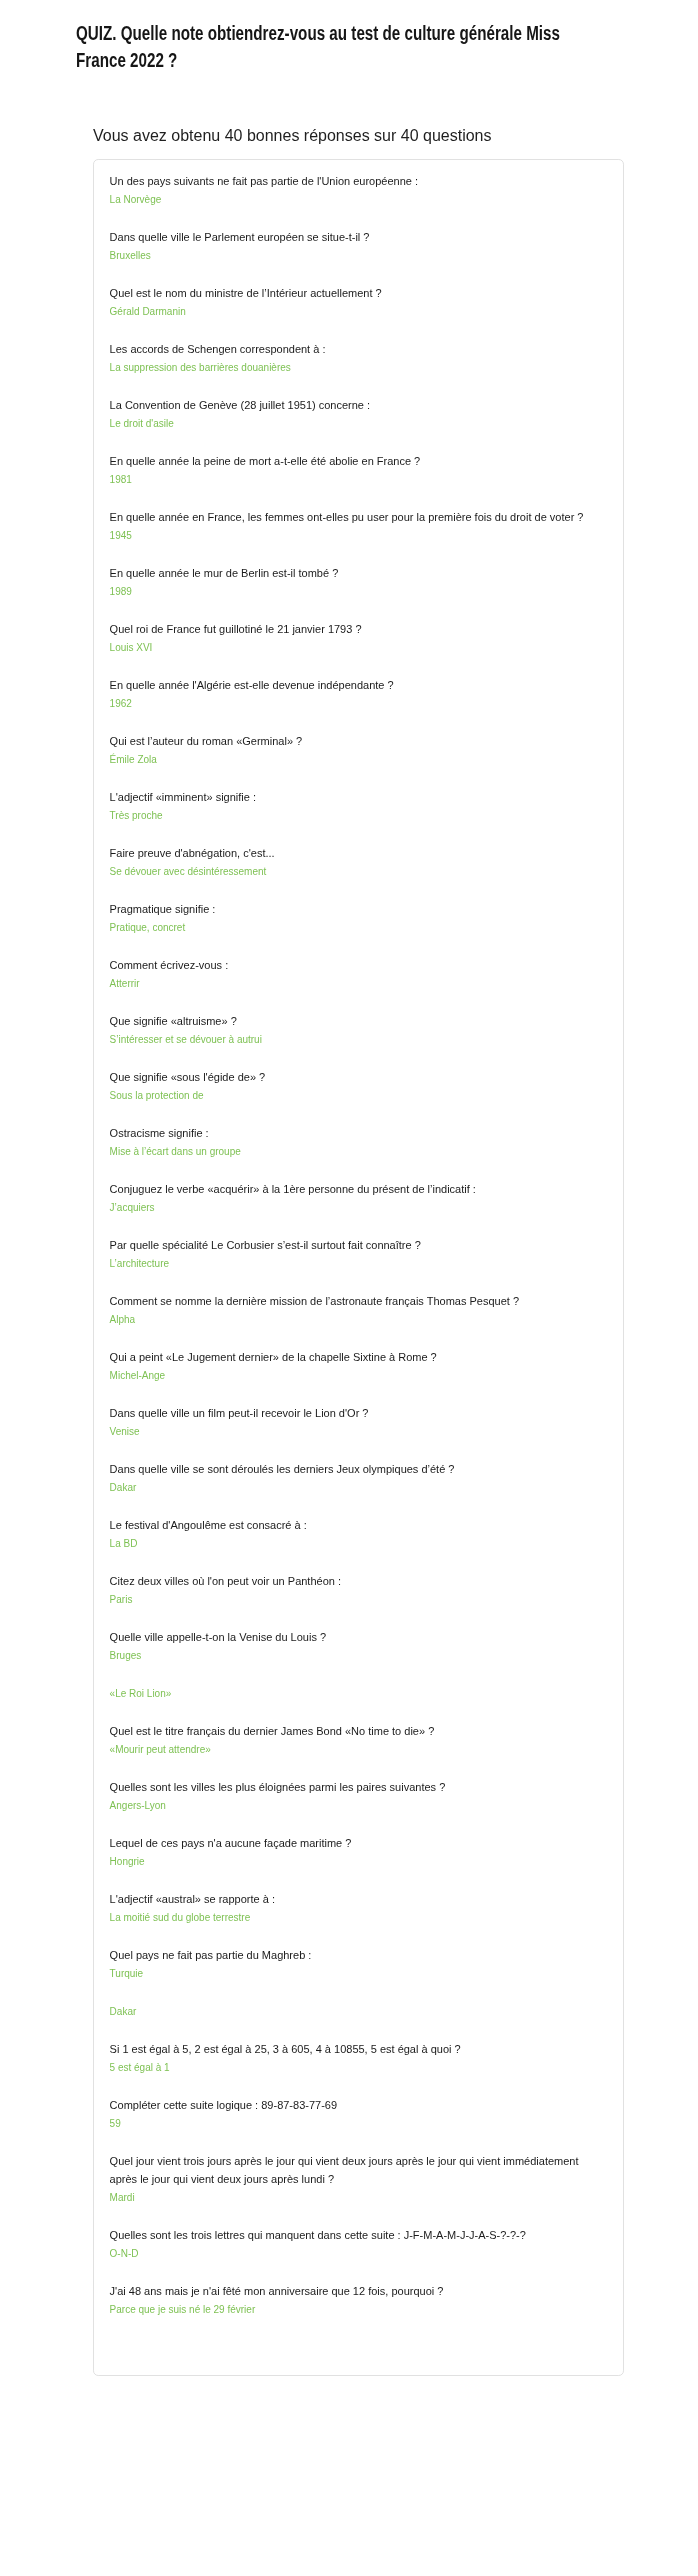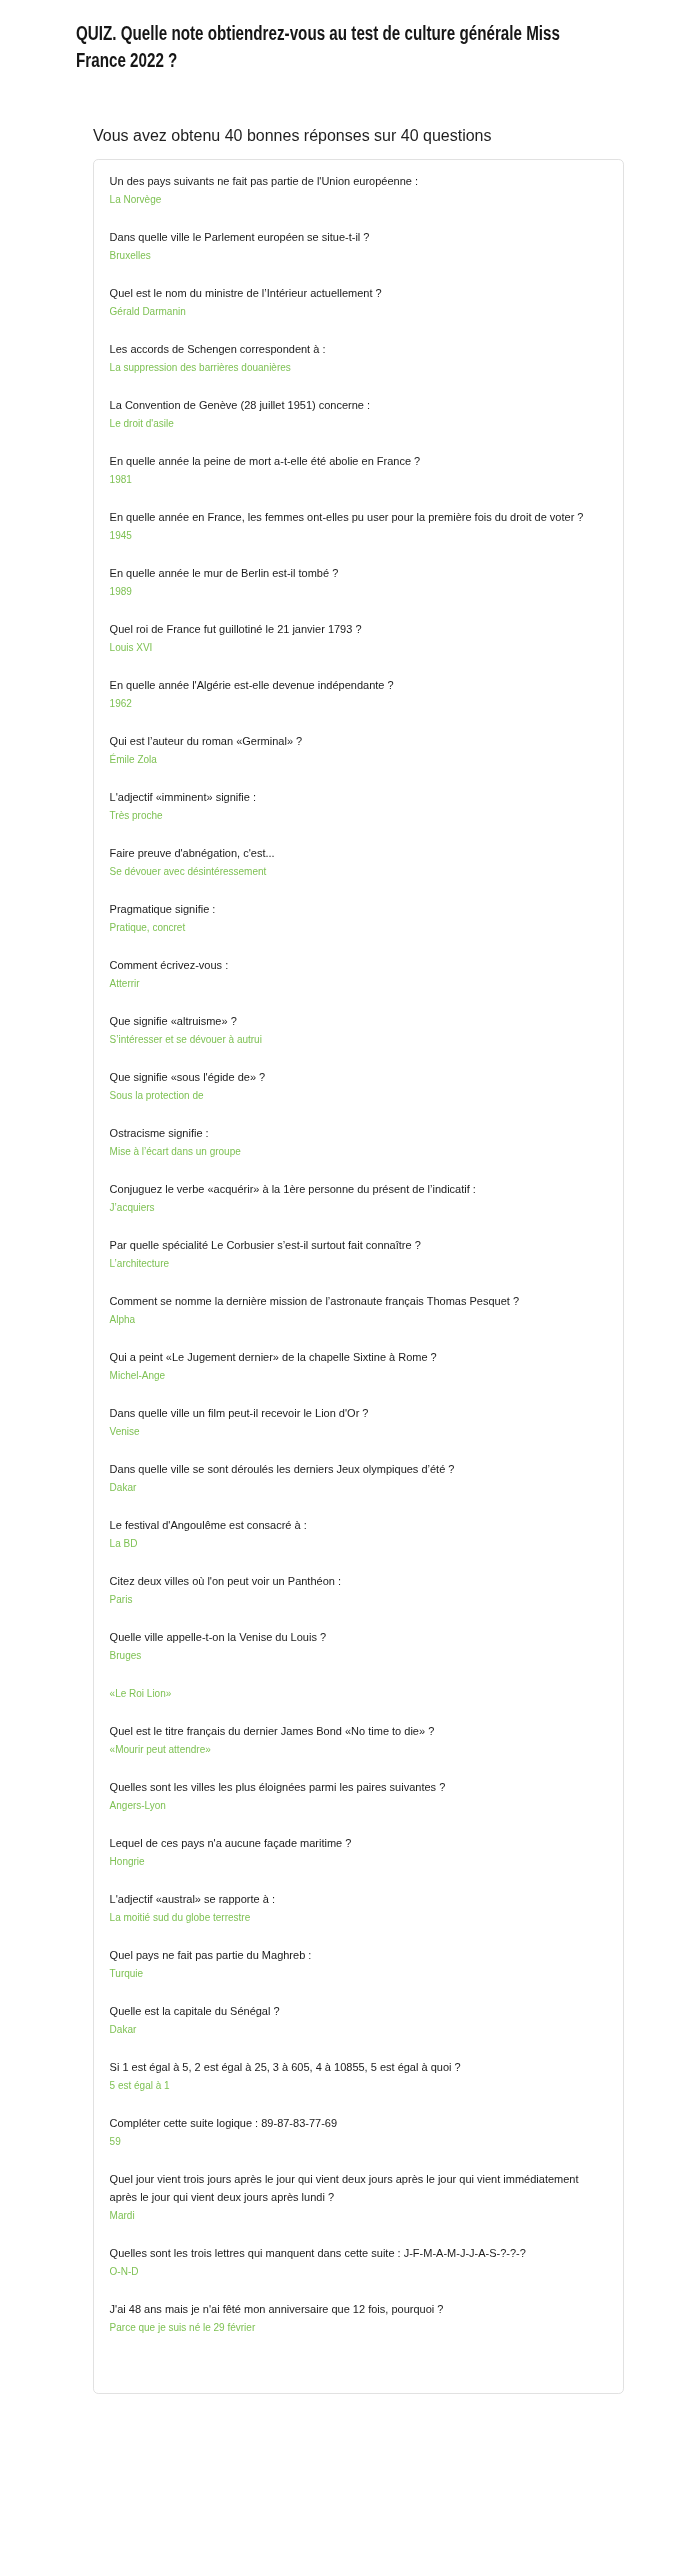--- a/index.html
+++ b/index.html
@@ -230,21 +230,20 @@
     <div class="question">L'adjectif «austral» se rapporte à :</div>
     <div class="answer">La moitié sud du globe terrestre</div>
   </div>
 
   <div class="qa-pair">
     <div class="question">Quel pays ne fait pas partie du Maghreb :</div>
     <div class="answer">Turquie</div>
   </div>
 
   <div class="qa-pair">
-    <div class="question">Quelle est la capitale du Sénégal ?</div>
     <div class="answer">Dakar</div>
   </div>
 
   <div class="qa-pair">
     <div class="question">Si 1 est égal à 5, 2 est égal à 25, 3 à 605, 4 à 10855, 5 est égal à quoi ?</div>
     <div class="answer">5 est égal à 1</div>
   </div>
 
   <div class="qa-pair">
     <div class="question">Compléter cette suite logique : 89-87-83-77-69</div>

